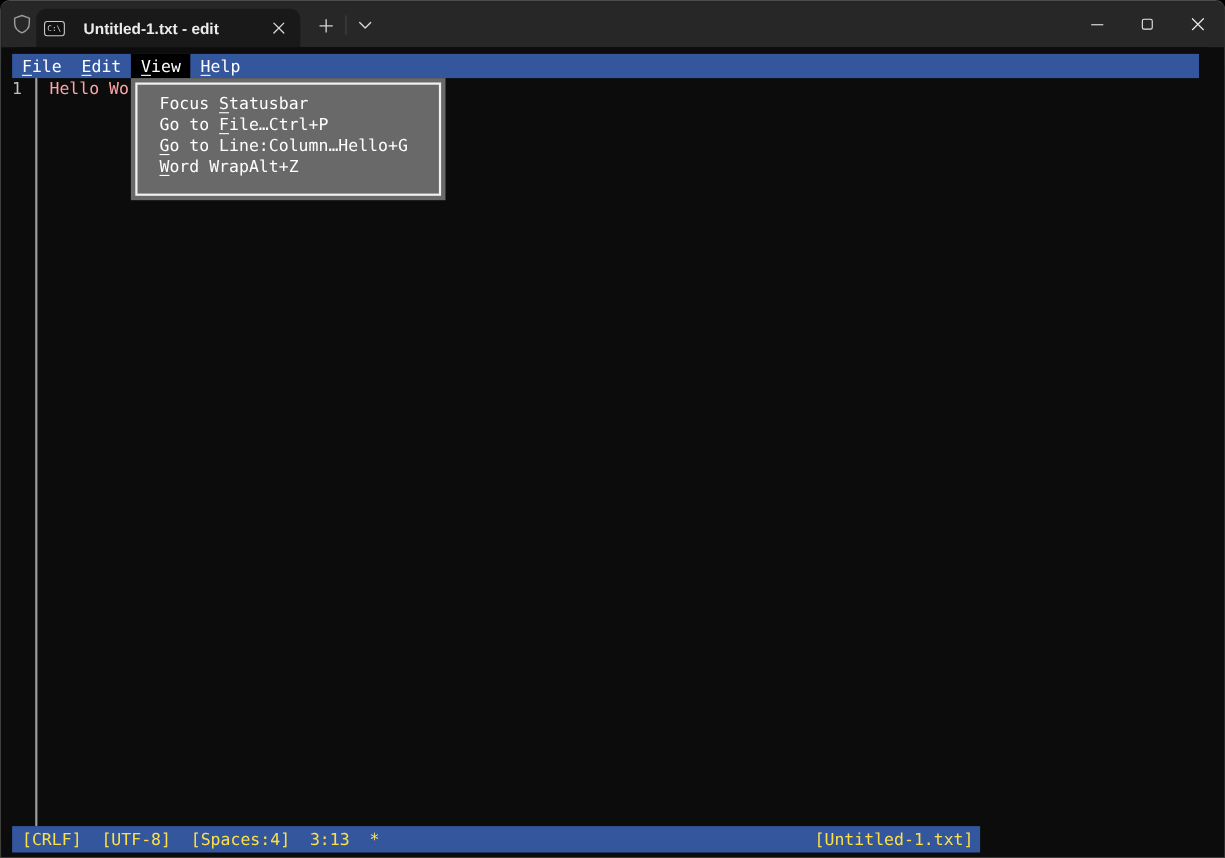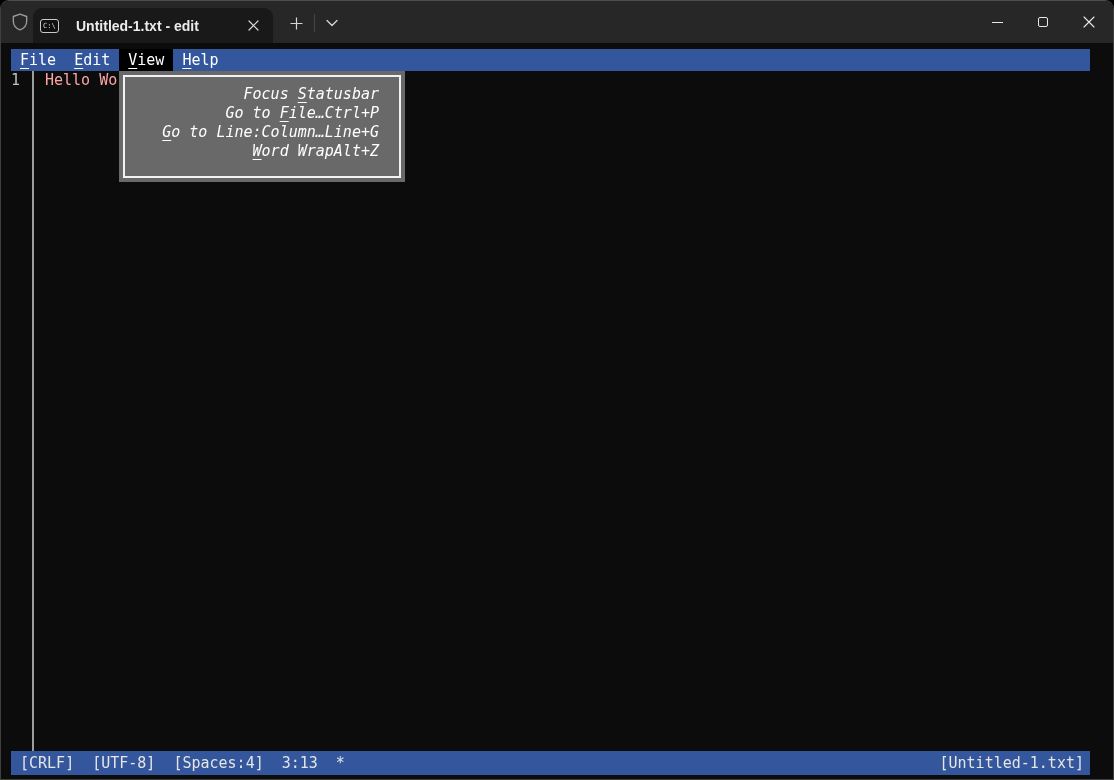--- a/index.html
+++ b/index.html
@@ -59,27 +59,27 @@
   
   .dropdown-panel {
     position:absolute; top:28px; left:118px; width:286px; height:111px;
     background:#696969; padding:4px; z-index:5;
   }
   .dropdown-inner {
     width:100%; height:100%; border:2px solid #f2f2f2; padding:8px 20px 0 20px;
   }
   .drow {
     height:19px; line-height:19px; color:#ffffff; display:flex;
-    justify-content:flex-end; cursor:pointer; white-space:pre;font-style:italic;
+    justify-content:flex-start; cursor:pointer; white-space:pre;
   }
   .drow .shortcut { color:#ffffff; }
   
   .statusbar {
-    position:absolute; top:708px; left:10px; width:1079px; height:24px;
-    background:#33569c; color:#e5e5e5; line-height:24px;
+    position:absolute; top:708px; left:10px; width:880px; height:24px;
+    background:#33569c; color:#fde047; line-height:24px;
     display:flex; align-items:center; padding:0 6px 0 9px; white-space:pre;justify-content:space-between;
   }
   .sseg { display:inline-block; cursor:pointer; }
   .sgap { display:inline-block; width:18px; }
   .status-right { margin-left:auto; cursor:pointer; }
   svg { display:block; }
 </style>
 </head>
 <body>
 
@@ -149,21 +149,21 @@
         <div class="drow">
           <span>Focus <u>S</u>tatusbar</span>
           <span class="shortcut"></span>
         </div>
         <div class="drow">
           <span>Go to <u>F</u>ile…</span>
           <span class="shortcut">Ctrl+P</span>
         </div>
         <div class="drow">
           <span><u>G</u>o to Line:Column…</span>
-          <span class="shortcut">Line+G</span>
+          <span class="shortcut">Hello+G</span>
         </div>
         <div class="drow">
           <span><u>W</u>ord Wrap</span>
           <span class="shortcut">Alt+Z</span>
         </div>
       </div>
     </div>
 
     <div class="statusbar">
       <span class="sseg">[CRLF]</span><span class="sgap"></span><span class="sseg">[UTF-8]</span><span class="sgap"></span><span class="sseg">[Spaces:4]</span><span class="sgap"></span><span class="sseg">3:13</span><span class="sgap"></span><span>*</span>

